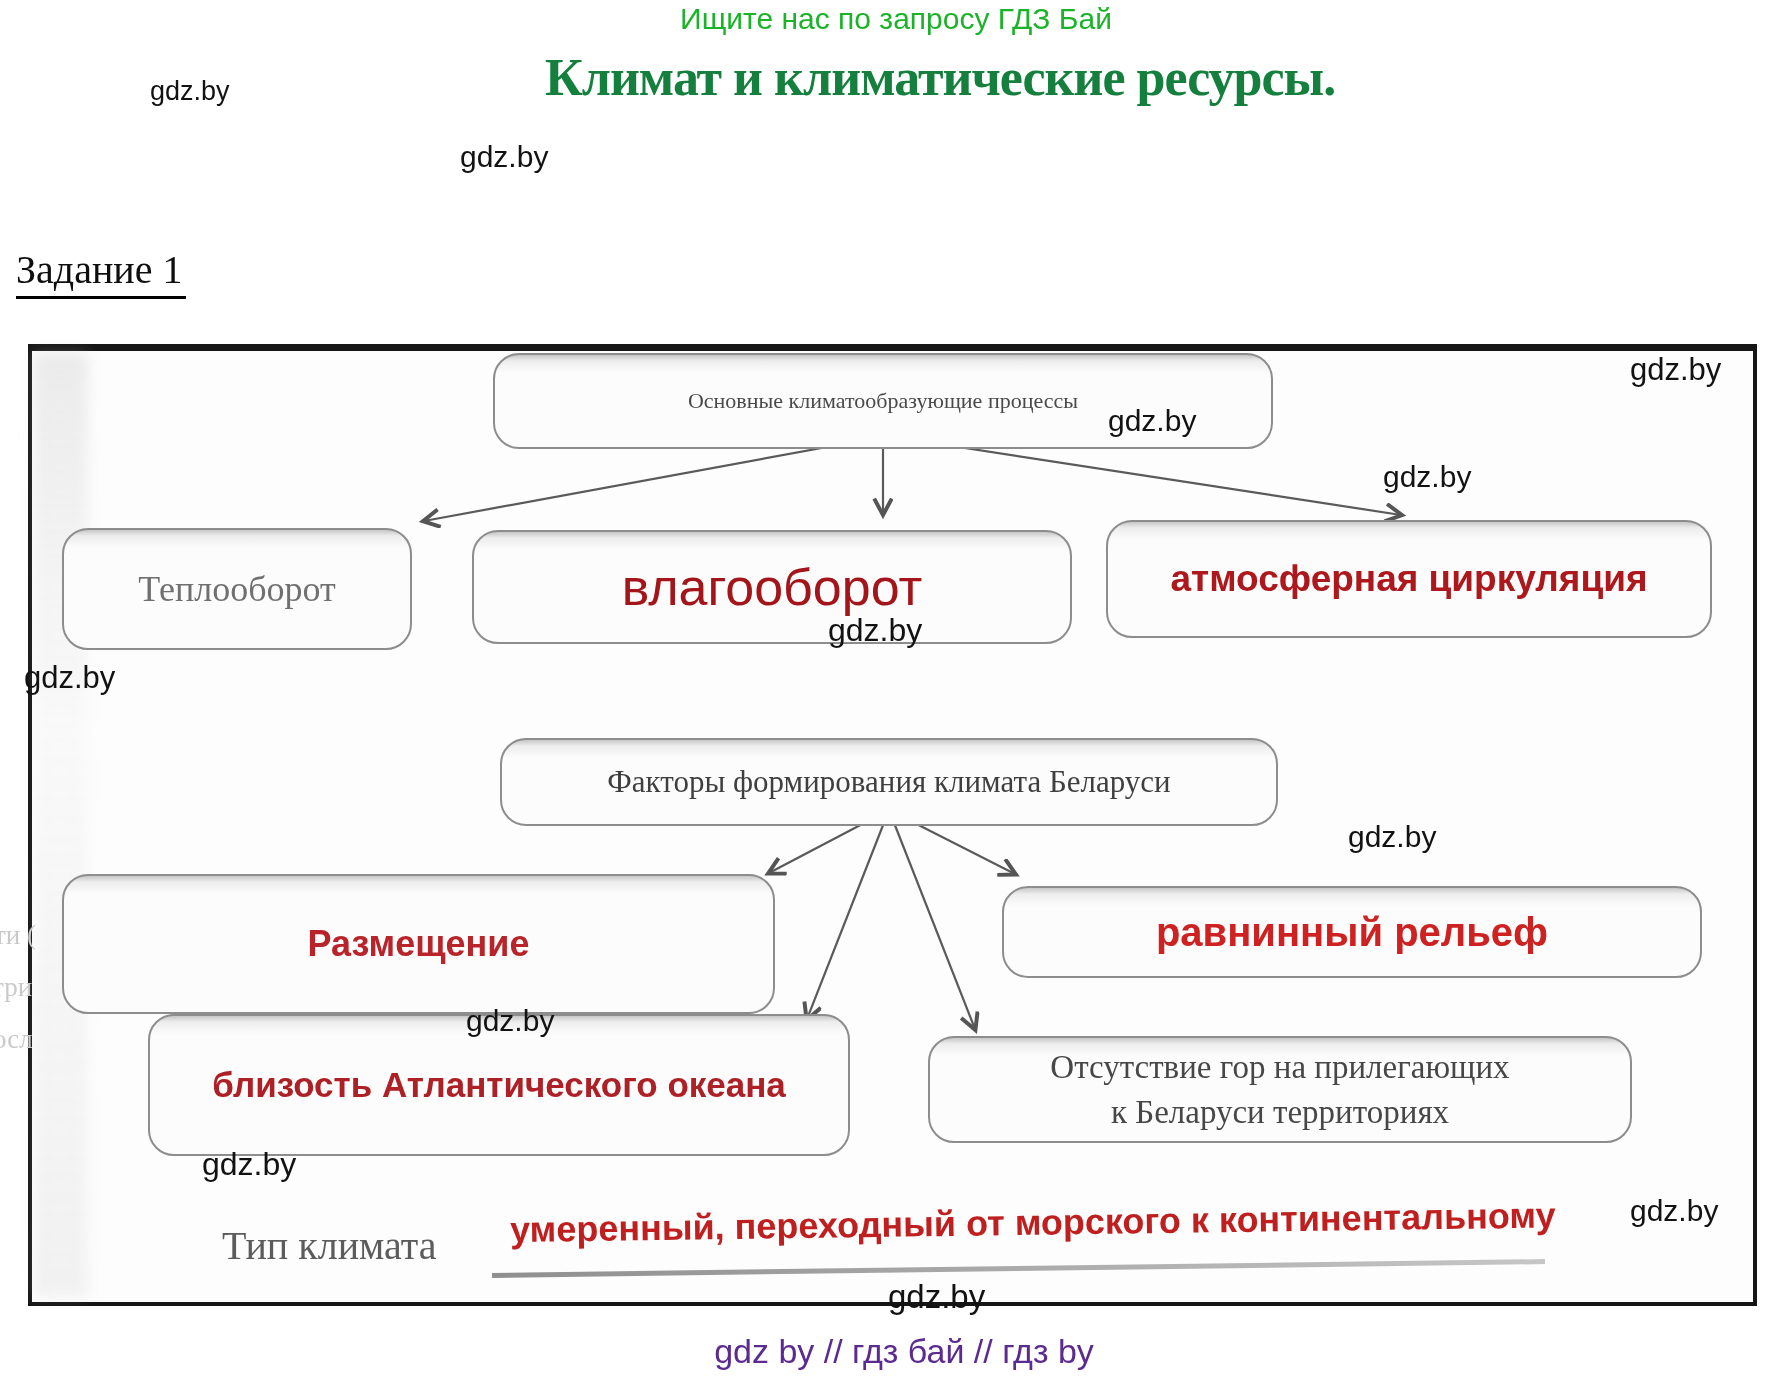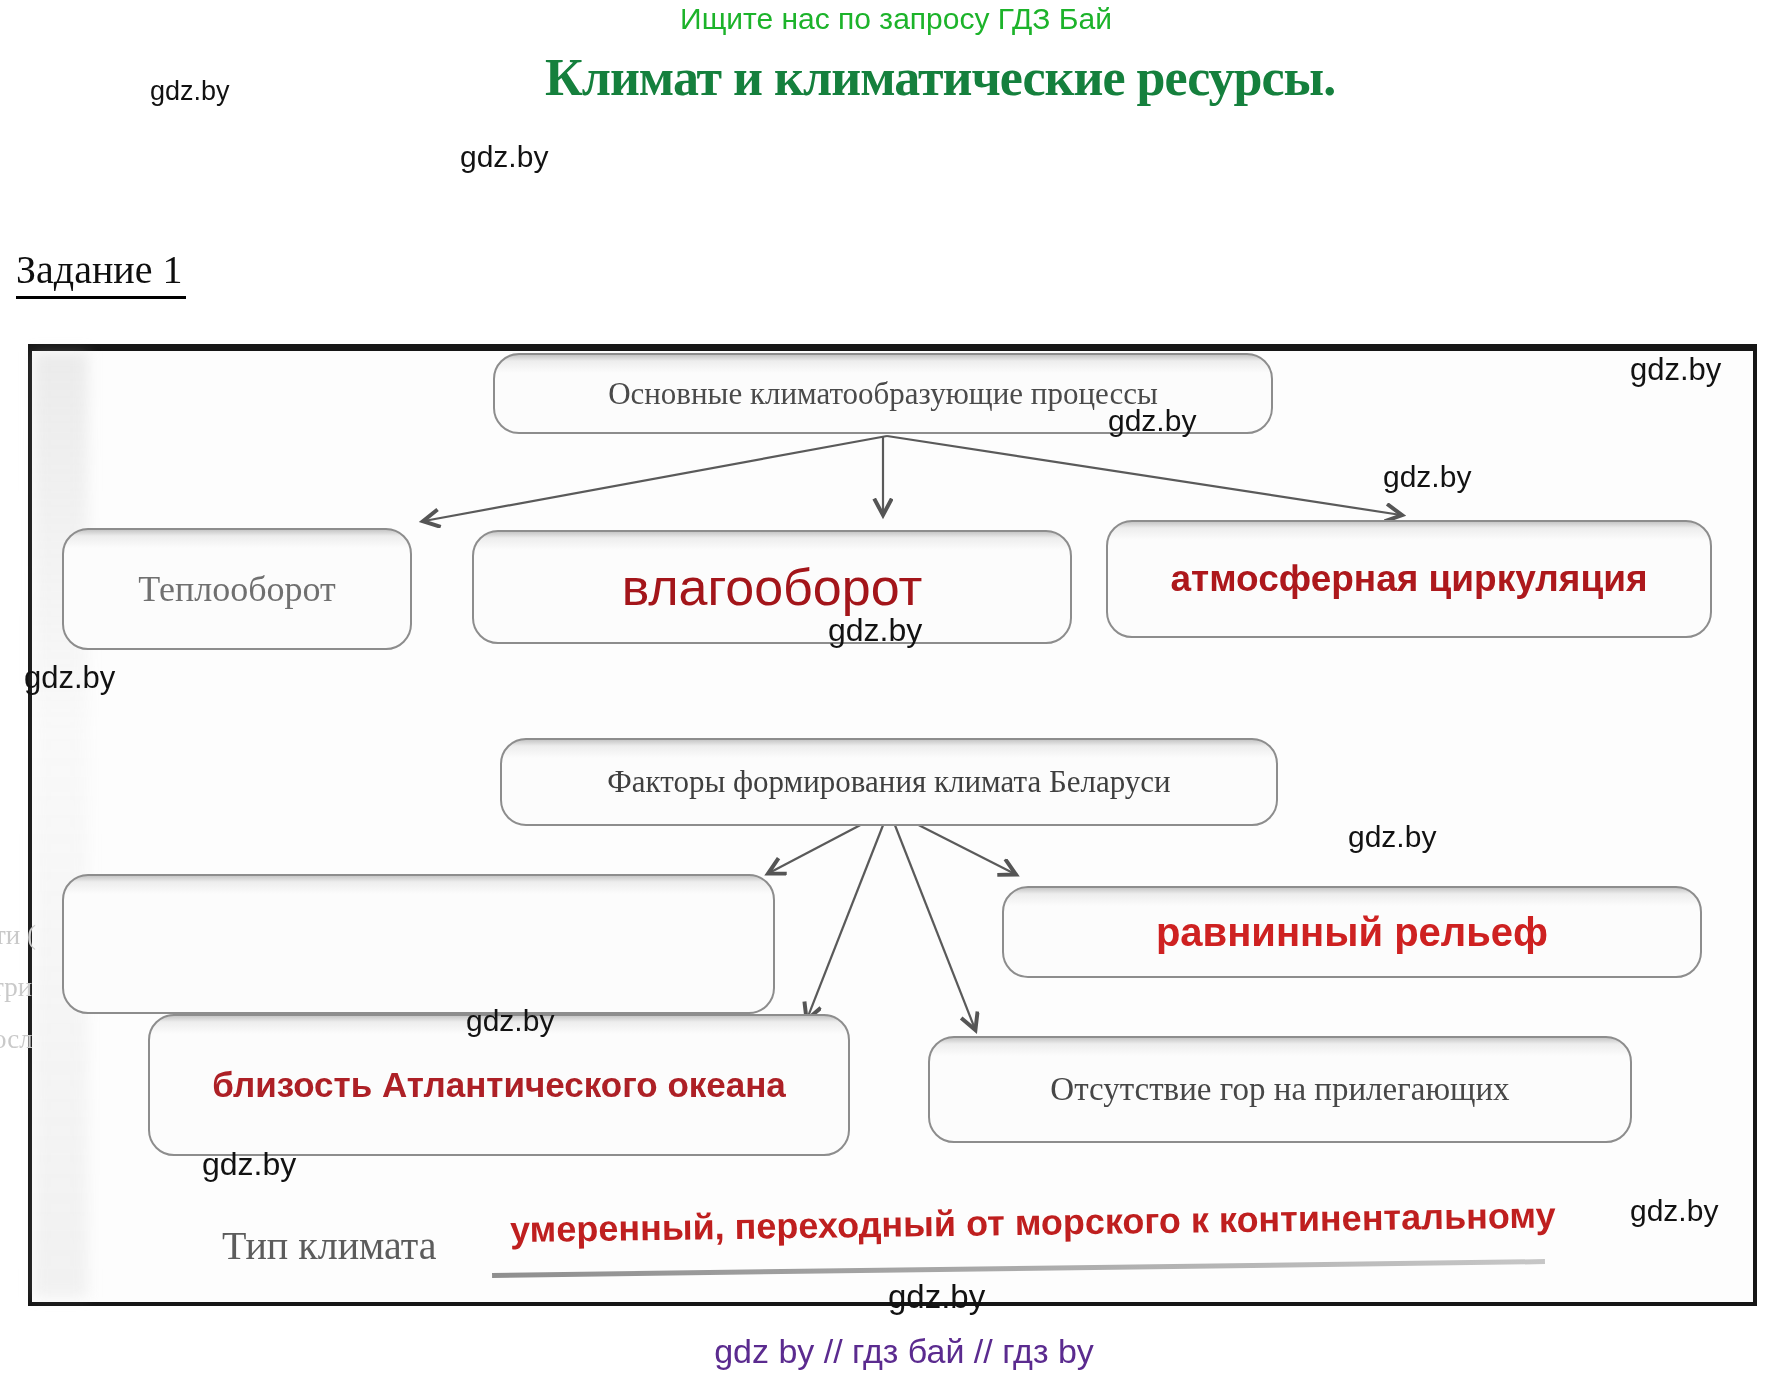--- a/index.html
+++ b/index.html
@@ -24,21 +24,21 @@
            background:linear-gradient(180deg, rgba(190,190,190,.28), rgba(215,215,215,.10) 40%, rgba(200,200,200,.22));
            filter:blur(7px); }
   .ghost { font-family:"Liberation Serif", serif; font-size:27px; color:#c9c9c9; z-index:2; }
 
   
   .node { border:2px solid #8d8d8d; border-radius:26px; z-index:4;
           background:linear-gradient(180deg,#c7c7c7 0px,#ededed 6px,#fcfcfc 18px);
           display:flex; flex-direction:column; align-items:center; justify-content:center;
           text-align:center; }
   .serif-label { font-family:"Liberation Serif", serif; }
-  #box-processes      { left:493px;  top:353px;  width:780px; height:81px;  font-size:31px; color:#4a4a4a;text-align:center; }
+  #box-processes      { left:493px;  top:353px;  width:780px; height:96px;  font-size:22px; color:#4a4a4a;text-align:center; }
   #box-heat           { left:62px;   top:528px;  width:350px; height:122px; font-size:36px; color:#707070; }
   #box-moisture       { left:472px;  top:530px;  width:600px; height:114px; font-size:52px; font-weight:normal; color:#a3151a; }
   #box-circulation    { left:1106px; top:520px;  width:606px; height:118px; font-size:37px; font-weight:bold; color:#ad181c; }
   #box-factors        { left:500px;  top:738px;  width:778px; height:88px;  font-size:31px; color:#3f3f3f; }
   #box-latitude       { left:62px;   top:874px;  width:713px; height:140px; font-size:36px; font-weight:bold; color:#b8242a; line-height:1.3; }
   #box-relief         { left:1002px; top:886px;  width:700px; height:92px; font-size:40px; font-weight:bold; color:#ce2121; }
   #box-ocean          { left:148px;  top:1014px; width:702px; height:142px; font-size:35px; font-weight:bold; color:#ad2026; }
   #box-nomountains    { left:928px;  top:1036px; width:704px; height:107px; font-size:33px; color:#474747; line-height:1.35; }
 
   
@@ -113,31 +113,33 @@
 
 <div class="abs node" id="box-circulation">
   <span>атмосферная циркуляция</span>
 </div>
 
 <div class="abs node serif-label" id="box-factors">
   <span>Факторы формирования климата Беларуси</span>
 </div>
 
 <div class="abs node" id="box-latitude">
+  <span>Размещение</span>
 </div>
 
 <div class="abs node" id="box-relief">
   <span>равнинный рельеф</span>
 </div>
 
 <div class="abs node" id="box-ocean">
   <span>близость Атлантического океана</span>
 </div>
 
 <div class="abs node serif-label" id="box-nomountains">
   <span>Отсутствие гор на прилегающих</span>
+  <span>к Беларуси территориях</span>
 </div>
 
 <div class="abs tip-label">Тип климата</div>
 <div class="abs tip-answer">умеренный, переходный от морского к континентальному</div>
 <div class="abs tip-line"></div>
 
 <div class="abs footer">gdz by  //  гдз бай  //  гдз by</div>
 
 </body></html>

